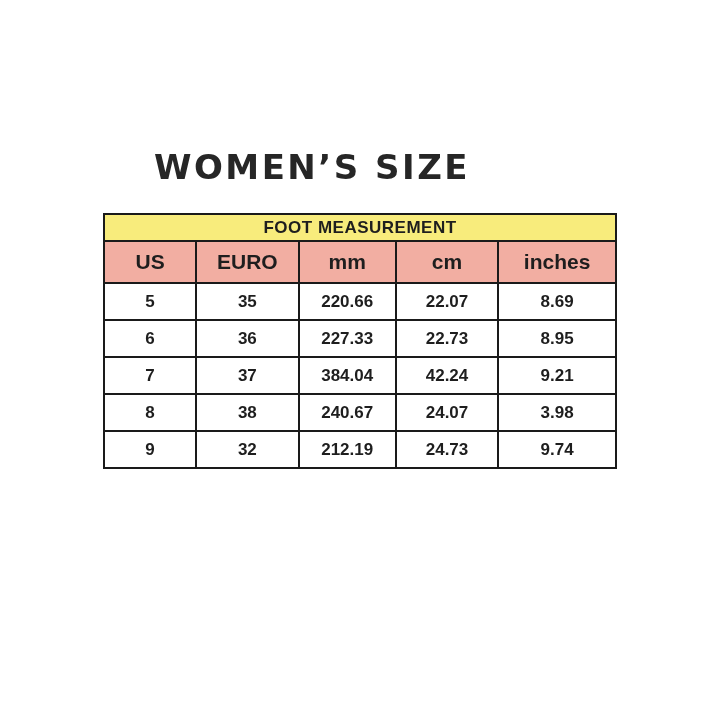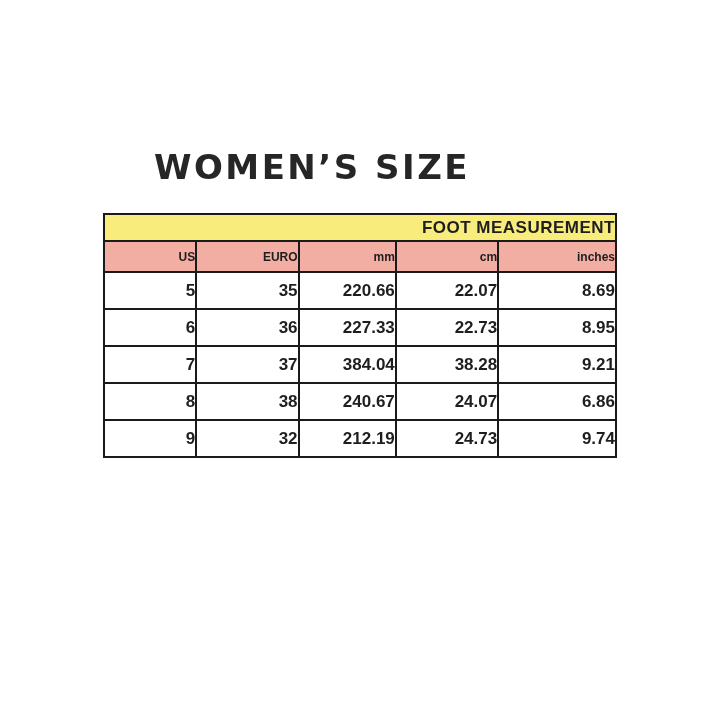--- a/index.html
+++ b/index.html
@@ -29,35 +29,35 @@
     left: 103px;
     width: 514px;
   }
   table {
     width: 100%;
     border-collapse: collapse;
     table-layout: fixed;
   }
   th, td {
     border: 2px solid var(--border-color, #1a1a1a);
-    text-align: right;
+    text-align: center;
     vertical-align: middle;
     color: #1e1e1e;
     font-weight: bold;
   }
   th.measure-header {
     background: var(--header-bg, #f8ec7c);
     height: 27px;
     font-size: 17px;
     letter-spacing: 0.5px;
   }
   tr.cols th {
     background: var(--columns-bg, #f2aea2);
-    height: 31px;
-    font-size: 12px;
+    height: 42px;
+    font-size: 21px;
   }
   td {
     background: #ffffff;
     height: 37px;
     font-size: 17px;
   }
   col.c-us     { width: 18%; }
   col.c-euro   { width: 20%; }
   col.c-mm     { width: 19%; }
   col.c-cm     { width: 20%; }
@@ -101,29 +101,29 @@
           <td>6</td>
           <td>36</td>
           <td>227.33</td>
           <td>22.73</td>
           <td>8.95</td>
         </tr>
         <tr>
           <td>7</td>
           <td>37</td>
           <td>384.04</td>
-          <td>38.28</td>
+          <td>42.24</td>
           <td>9.21</td>
         </tr>
         <tr>
           <td>8</td>
           <td>38</td>
           <td>240.67</td>
           <td>24.07</td>
-          <td>6.86</td>
+          <td>3.98</td>
         </tr>
         <tr>
           <td>9</td>
           <td>32</td>
           <td>212.19</td>
           <td>24.73</td>
           <td>9.74</td>
         </tr>
       </tbody>
   </table>

